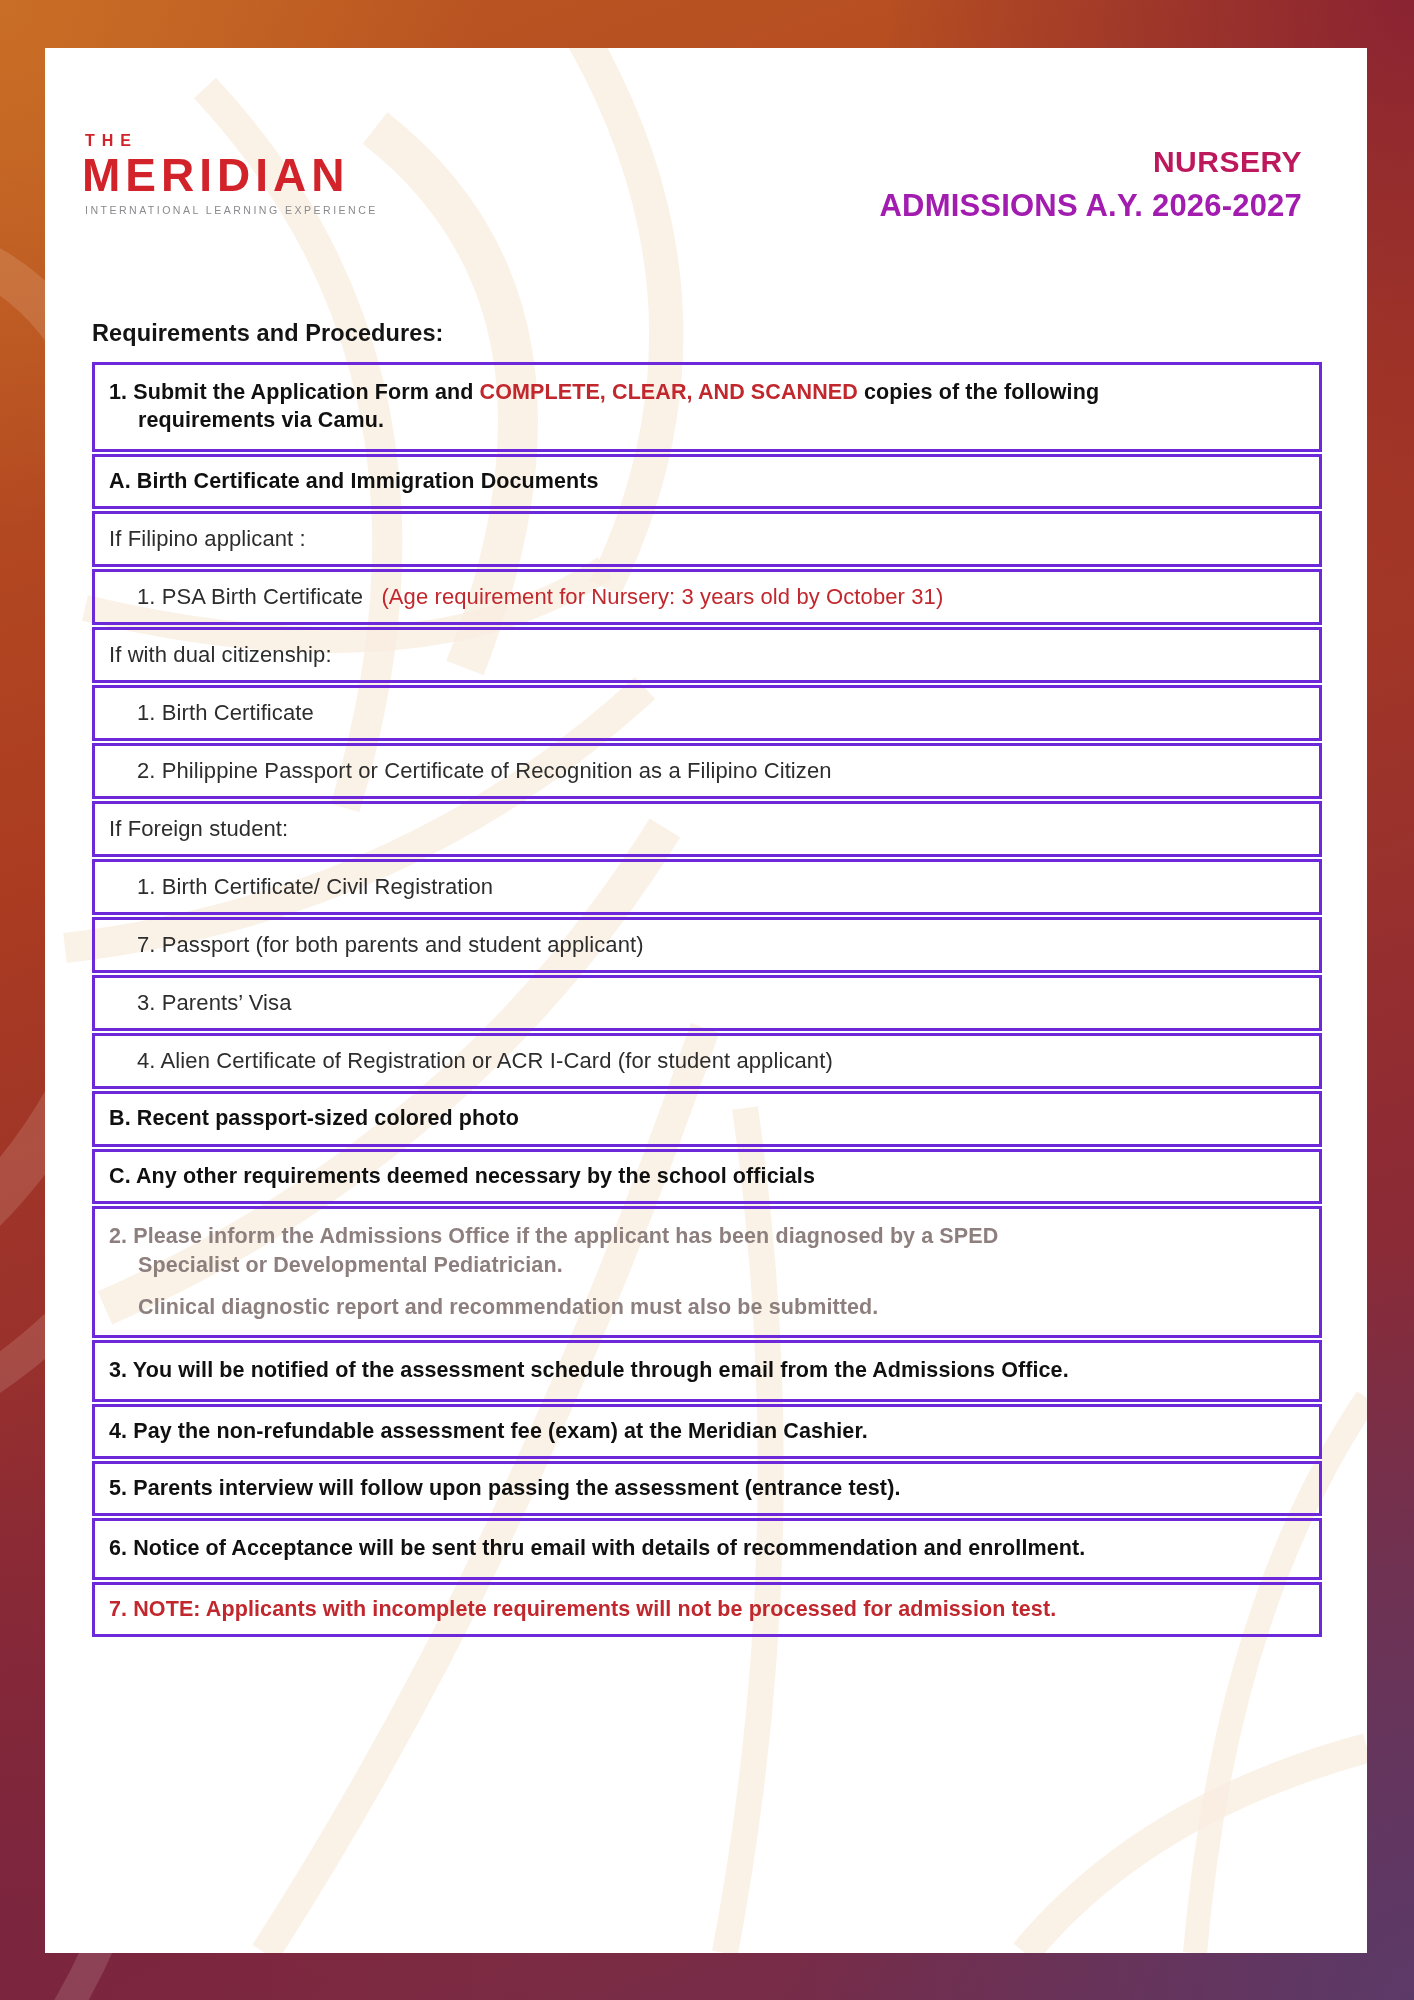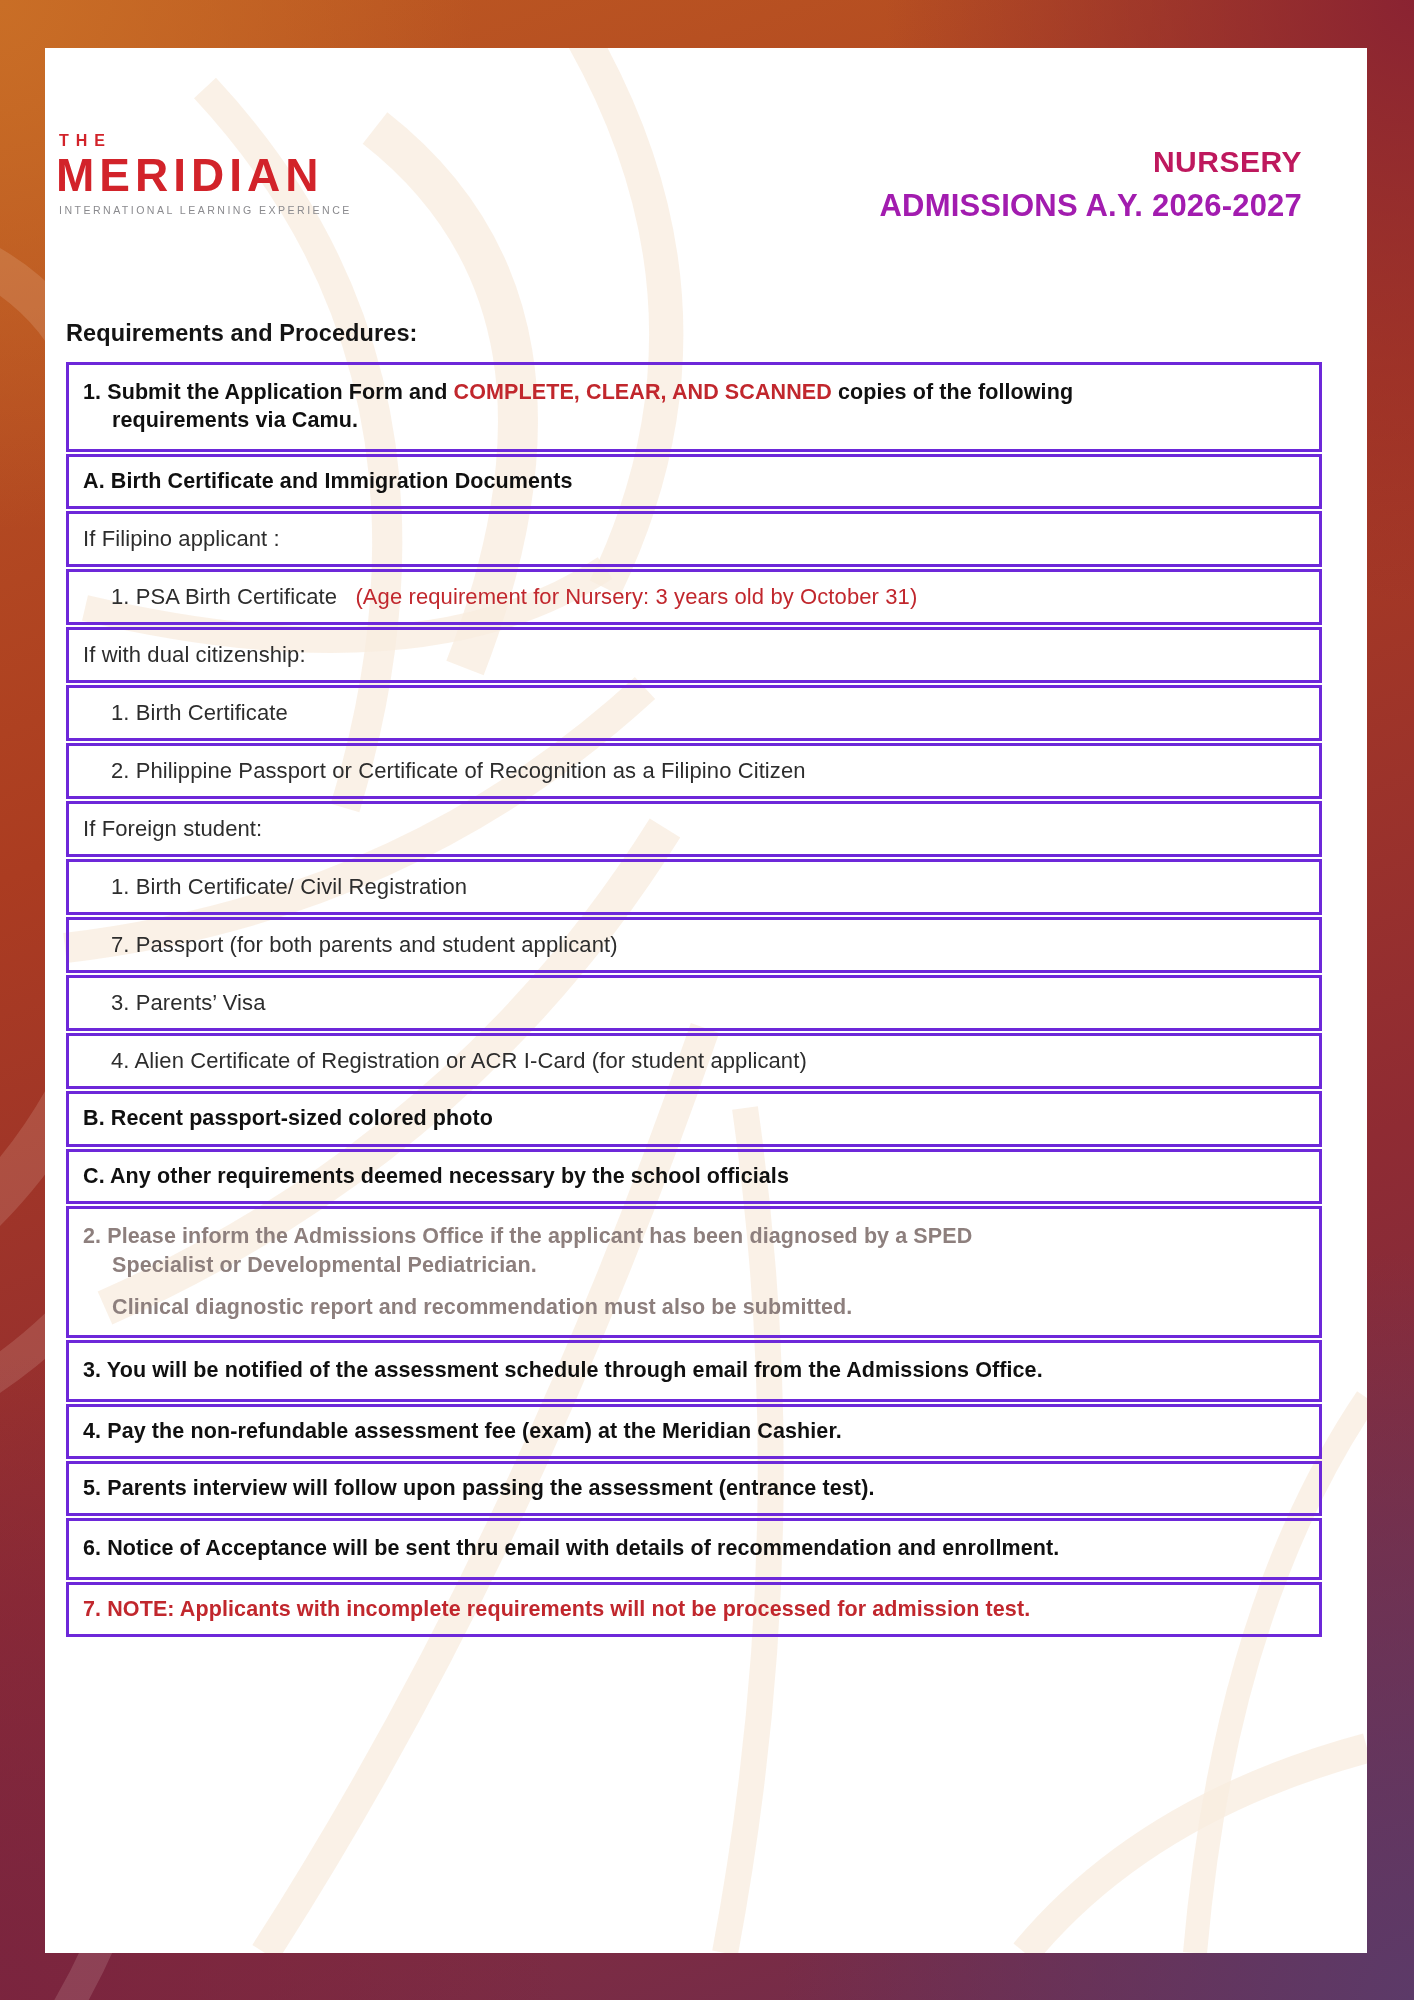--- a/index.html
+++ b/index.html
@@ -12,21 +12,21 @@
       radial-gradient(55% 45% at 0% 100%, rgba(122,36,62,.95), rgba(122,36,62,0) 72%),
       radial-gradient(62% 52% at 100% 100%, rgba(92,58,104,1), rgba(92,58,104,0) 72%),
       radial-gradient(52% 42% at 100% 0%, rgba(138,35,50,1), rgba(138,35,50,0) 72%),
       radial-gradient(48% 38% at 0% 0%, rgba(201,110,38,1), rgba(201,110,38,0) 70%),
       linear-gradient(160deg,#bd5a22 0%,#ab3c21 35%,#8f2b33 65%,#6e2c4f 100%);
   }
   .frame-swirls,.card-swirls{position:absolute;top:0;left:0;pointer-events:none;}
   .card{
     position:absolute;left:45px;top:48px;width:1322px;height:1905px;
     background:#ffffff;box-sizing:border-box;
-    padding:85px 45px 0 21px;
+    padding:85px 45px 0 47px;
   }
   .card-content{position:relative;}
   
   .hdr{display:flex;justify-content:space-between;align-items:flex-start;}
   .logo{margin-left:-10px;line-height:1;}
   .logo-the{font-size:16px;font-weight:700;letter-spacing:7px;color:#d2232a;margin-left:3px;}
   .logo-name{font-size:46px;font-weight:700;letter-spacing:5px;color:#d2232a;margin-top:3px;}
   .logo-tag{font-size:10.6px;font-weight:500;letter-spacing:2.45px;color:#8a8a8e;margin-top:7px;margin-left:3px;}
   .hdr-right{text-align:right;margin-top:12px;margin-right:20px;}
   .program{font-size:30px;font-weight:700;letter-spacing:.5px;color:#be185d;}

